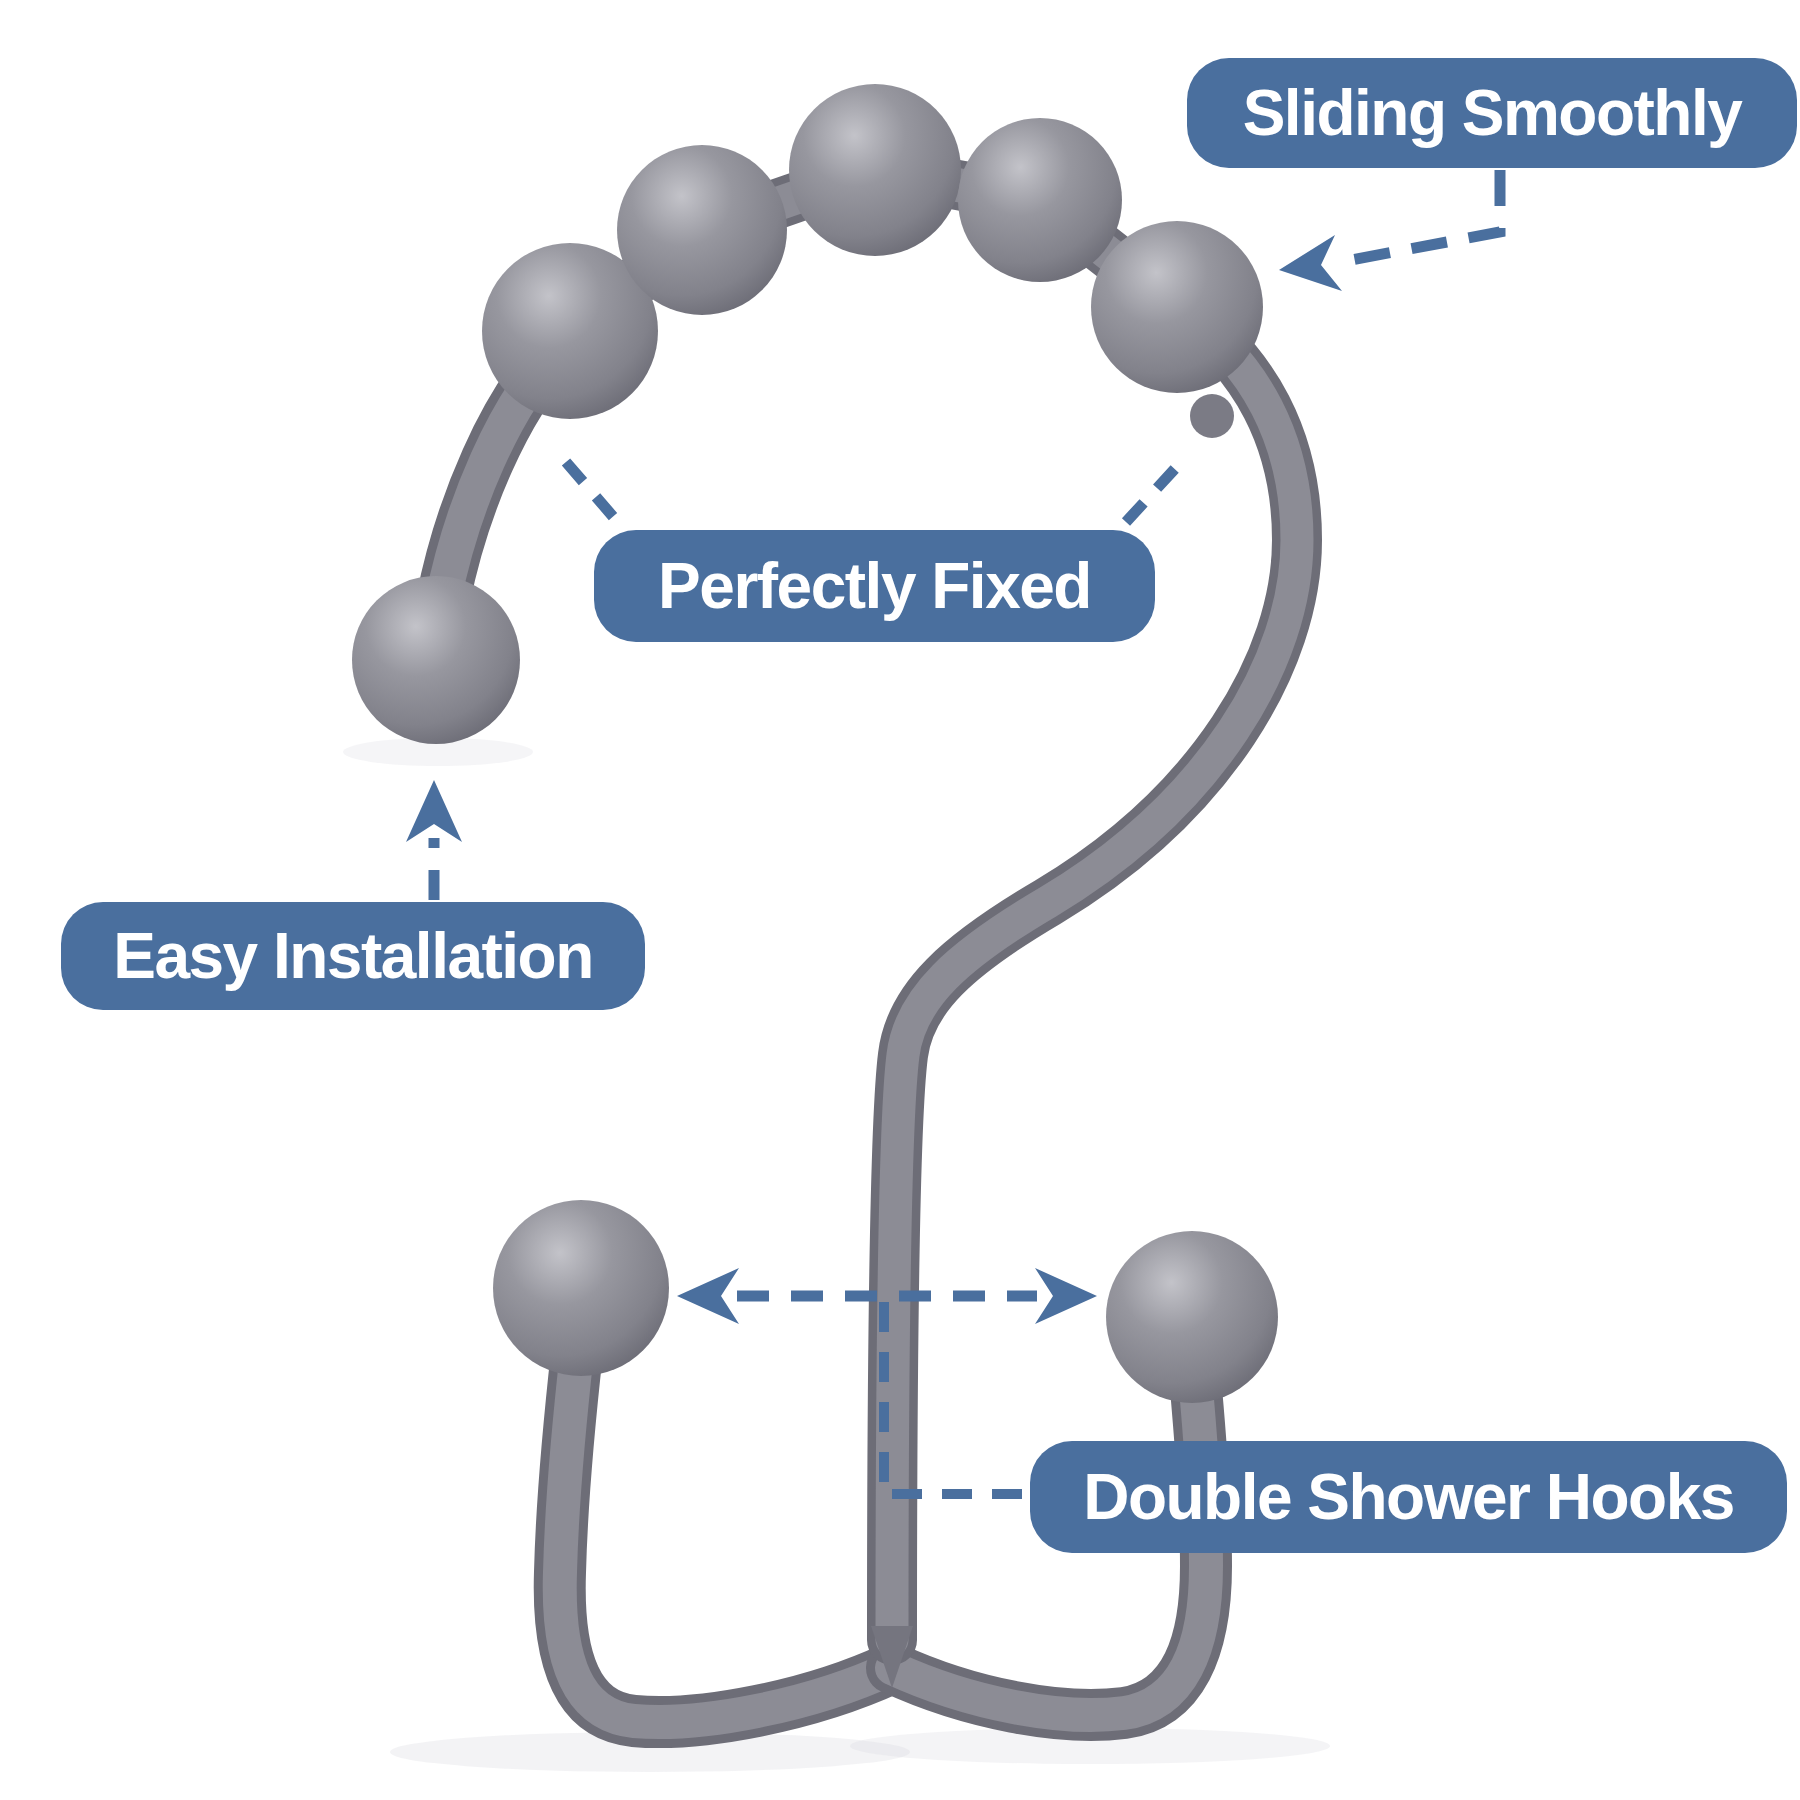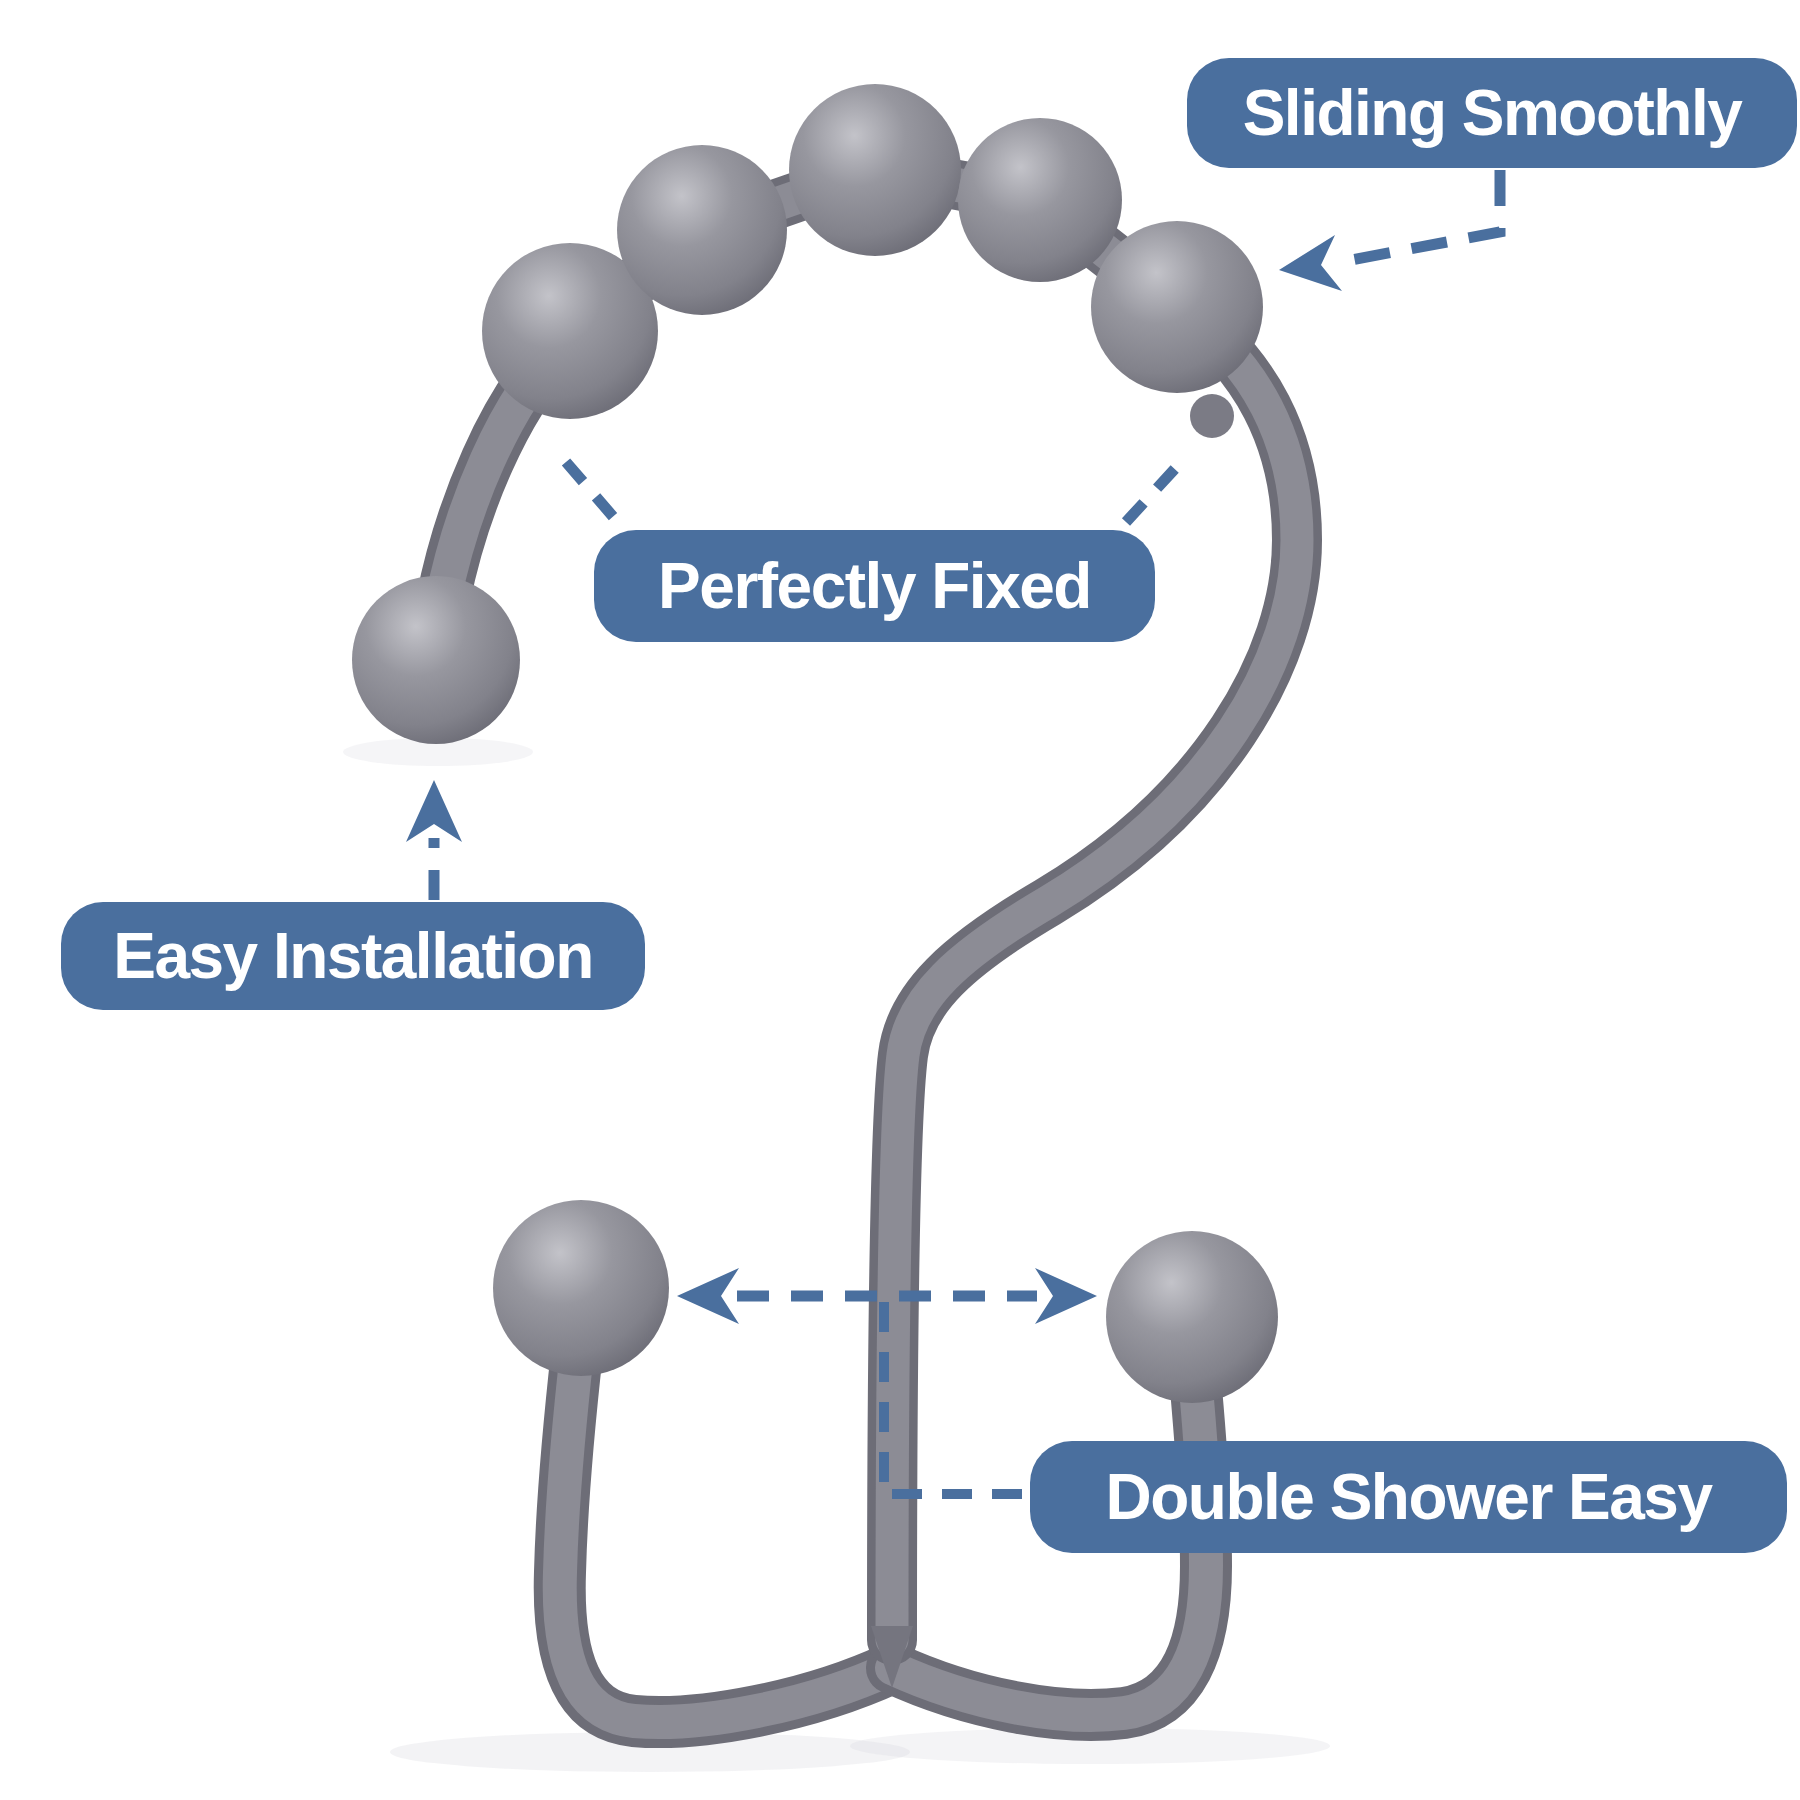--- a/index.html
+++ b/index.html
@@ -120,16 +120,16 @@
 
   <div class="callout easy">
     <span>Easy Installation</span>
   </div>
 
   <div class="callout fixed">
     <span>Perfectly Fixed</span>
   </div>
 
   <div class="callout double">
-    <span>Double Shower Easy</span>
+    <span>Double Shower Hooks</span>
   </div>
 
 </div>
 
 </body></html>

